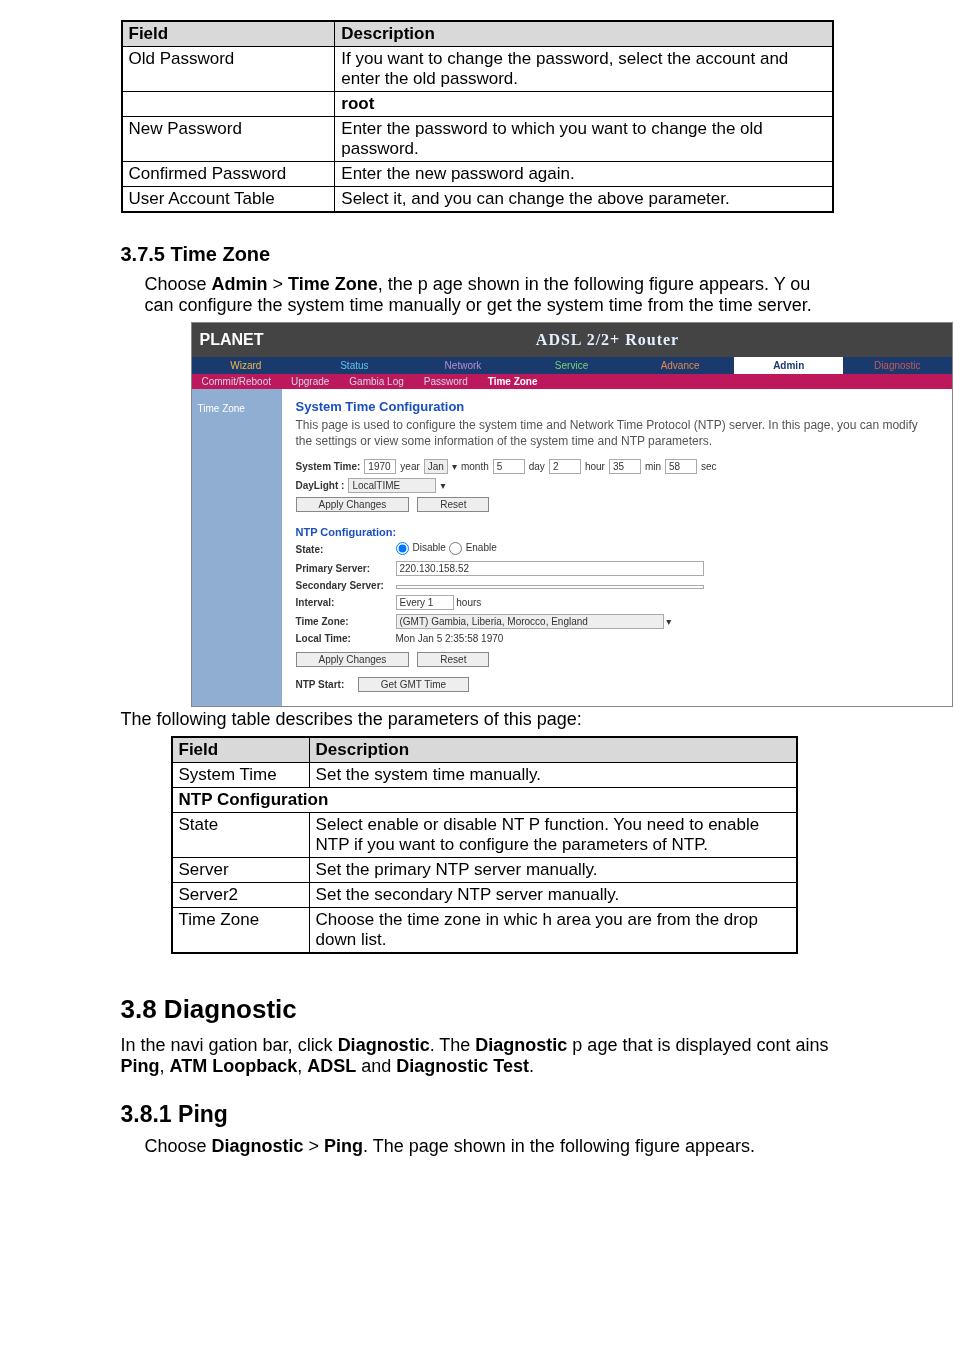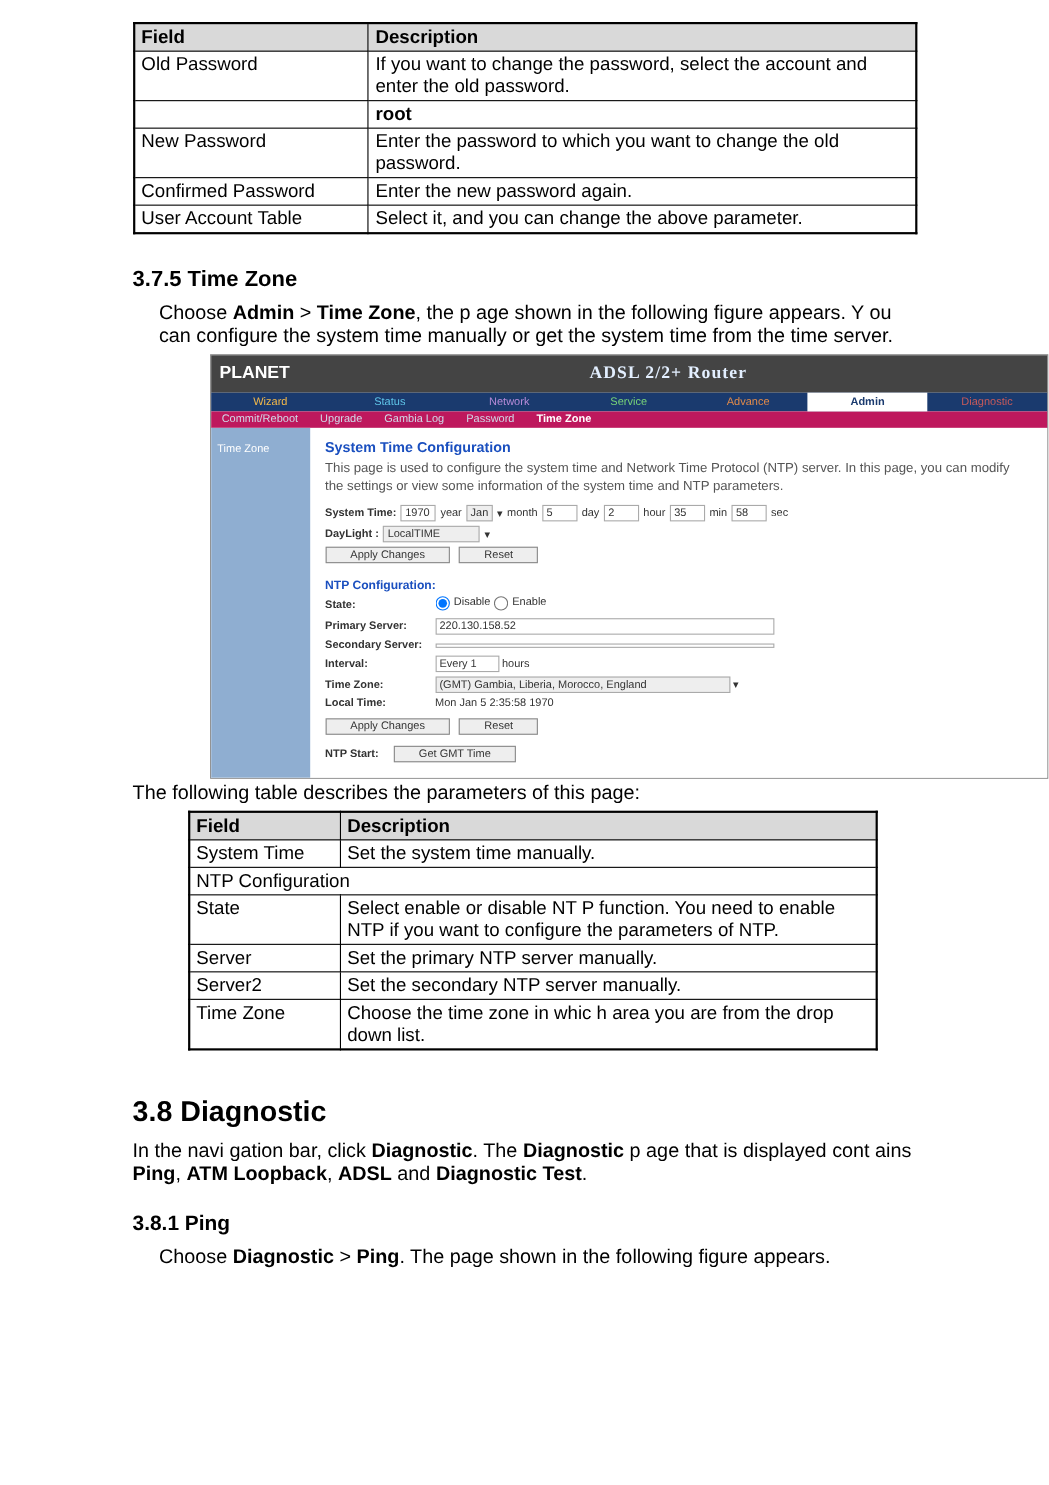--- a/index.html
+++ b/index.html
@@ -2,21 +2,21 @@
 <html><head>
 <meta charset="utf-8">
 <style>
 html,body{margin:0;padding:0;font-family:Arial,Helvetica,sans-serif;font-size:16px;background:#fff;color:#000}
 .page{width:793px;margin:0 auto;padding:20px 40px;box-sizing:border-box}
 table.field-table{border-collapse:collapse;width:100%;border:2px solid #000}
 table.field-table td,table.field-table th{border:1px solid #000;padding:2px 6px;vertical-align:top;font-size:17px}
 table.field-table th{background:#d9d9d9;text-align:left;font-weight:bold}
 .h375{font-size:20px;font-weight:bold;margin:30px 0 8px 0}
 .h38{font-size:26px;font-weight:bold;margin:40px 0 10px 0}
-.h381{font-size:19px;font-weight:bold;margin:24px 0 8px 0}
+.h381{font-size:23px;font-weight:bold;margin:24px 0 8px 0}
 .body-text{font-size:18px;margin:6px 0}
 .indent{margin-left:24px}
 
 
 .router{width:760px;margin:6px auto 0 70px;border:1px solid #888;font-size:11px}
 .r-top{background:#444;color:#fff;display:flex;align-items:center;height:34px;padding-left:8px}
 .r-logo{font-weight:bold;font-size:16px;color:#fff}
 .r-title{flex:1;text-align:center;font-family:Liberation Serif, serif;font-size:16px;font-weight:bold;color:#e3efff;letter-spacing:1px}
 .r-tabs1{display:flex;background:#1a3a6e;color:#fff}
 .r-tabs1 div{flex:1;text-align:center;padding:3px 0;font-size:10px}
@@ -201,21 +201,21 @@
     <tbody>
         <tr>
       <th style="width:22%">Field</th>
       <th>Description</th>
     </tr>
     <tr>
       <td>System Time</td>
       <td>Set the system time manually.</td>
     </tr>
     <tr>
-      <td colspan="2" style="font-weight:normal">NTP Configuration</td>
+      <td colspan="2" style="font-weight:bold">NTP Configuration</td>
     </tr>
     <tr>
       <td>State</td>
       <td>Select enable or disable NT P function. You need to enable NTP if you want to configure the parameters of NTP.</td>
     </tr>
     <tr>
       <td>Server</td>
       <td>Set the primary NTP server manually.</td>
     </tr>
     <tr>

